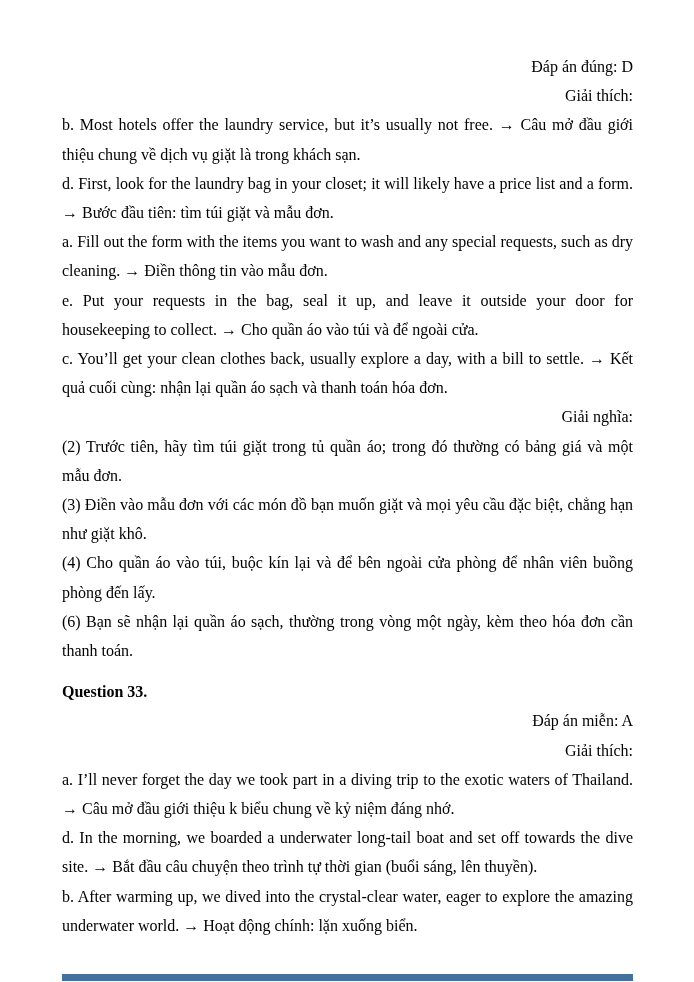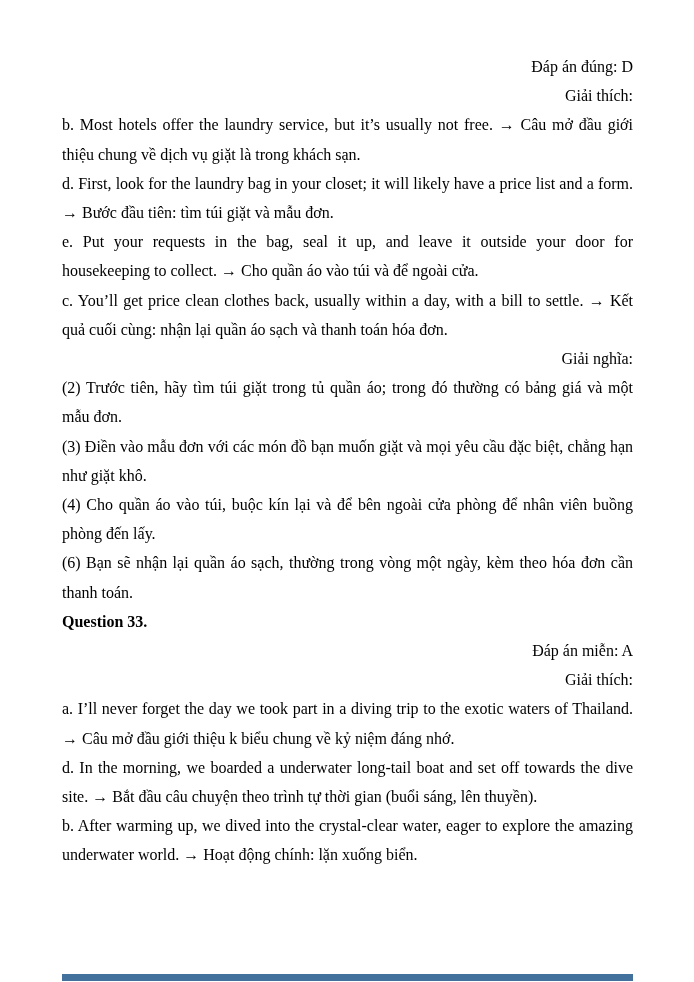--- a/index.html
+++ b/index.html
@@ -28,41 +28,43 @@
     margin: 0;
     padding: 0;
     text-align: justify;
   }
   .content p.label {
     text-align: right;
   }
   .content p.bold {
     font-weight: bold;
     text-align: left;
+    margin-top: 12px;
   }
   .page-break-bar {
     position: absolute;
     left: 62px;
     top: 974px;
     width: 571px;
     height: 7px;
     background: #41719c;
   }
 </style>
 </head>
 <body>
 
 <div class="page">
   <div class="content">
     <p class="label">Đáp án đúng: D</p>
     <p class="label">Giải thích:</p>
     <p>b. Most hotels offer the laundry service, but it’s usually not free. → Câu mở đầu giới thiệu chung về dịch vụ giặt là trong khách sạn.</p>
     <p>d. First, look for the laundry bag in your closet; it will likely have a price list and a form. → Bước đầu tiên: tìm túi giặt và mẫu đơn.</p>
+    <p>a. Fill out the form with the items you want to wash and any special requests, such as dry cleaning. → Điền thông tin vào mẫu đơn.</p>
     <p>e. Put your requests in the bag, seal it up, and leave it outside your door for housekeeping to collect. → Cho quần áo vào túi và để ngoài cửa.</p>
-    <p>c. You’ll get price clean clothes back, usually within a day, with a bill to settle. → Kết quả cuối cùng: nhận lại quần áo sạch và thanh toán hóa đơn.</p>
+    <p>c. You’ll get your clean clothes back, usually explore a day, with a bill to settle. → Kết quả cuối cùng: nhận lại quần áo sạch và thanh toán hóa đơn.</p>
     <p class="label">Giải nghĩa:</p>
     <p>(2) Trước tiên, hãy tìm túi giặt trong tủ quần áo; trong đó thường có bảng giá và một mẫu đơn.</p>
     <p>(3) Điền vào mẫu đơn với các món đồ bạn muốn giặt và mọi yêu cầu đặc biệt, chẳng hạn như giặt khô.</p>
     <p>(4) Cho quần áo vào túi, buộc kín lại và để bên ngoài cửa phòng để nhân viên buồng phòng đến lấy.</p>
     <p>(6) Bạn sẽ nhận lại quần áo sạch, thường trong vòng một ngày, kèm theo hóa đơn cần thanh toán.</p>
     <p class="bold">Question 33.</p>
     <p class="label">Đáp án miễn: A</p>
     <p class="label">Giải thích:</p>
     <p>a. I’ll never forget the day we took part in a diving trip to the exotic waters of Thailand. → Câu mở đầu giới thiệu k biểu chung về kỷ niệm đáng nhớ.</p>
     <p>d. In the morning, we boarded a underwater long-tail boat and set off towards the dive site. → Bắt đầu câu chuyện theo trình tự thời gian (buổi sáng, lên thuyền).</p>

